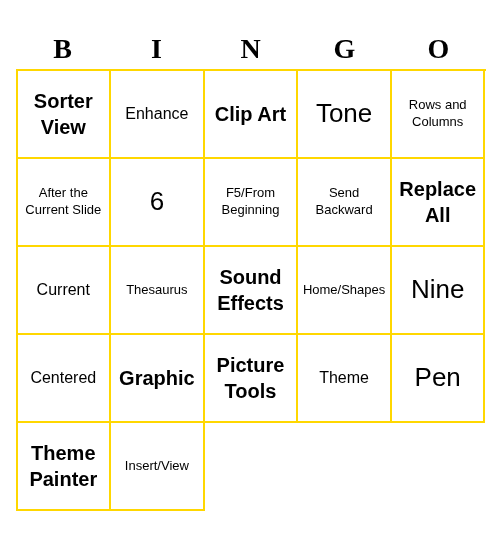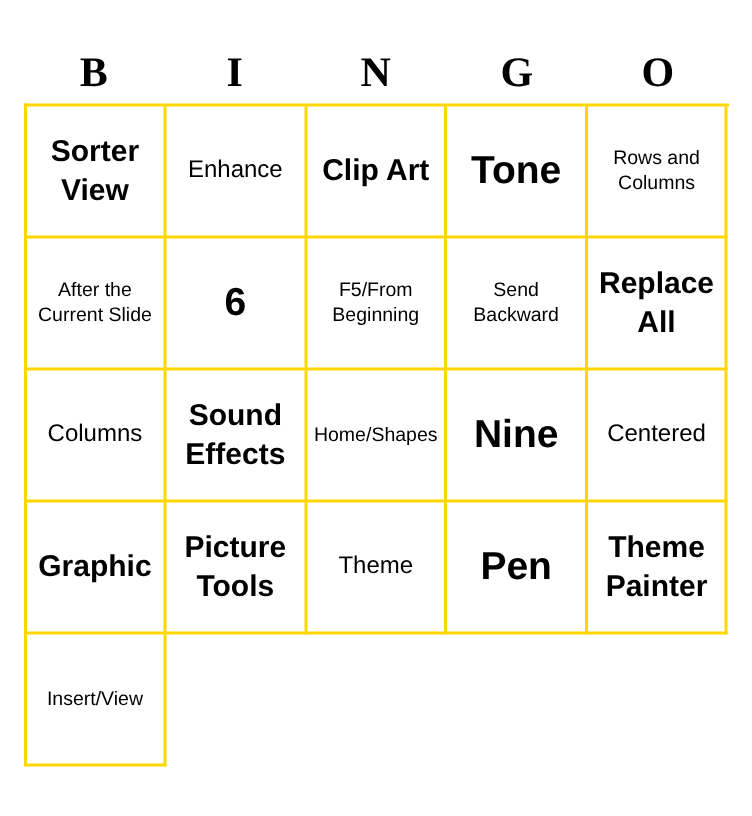--- a/index.html
+++ b/index.html
@@ -49,21 +49,21 @@
     .cell-text {
       font-size: 13px;
       line-height: 1.3;
     }
     .cell-text.large {
       font-size: 20px;
       font-weight: bold;
     }
     .cell-text.xlarge {
       font-size: 26px;
-      font-weight: bold;
+      font-weight: normal;
     }
     .cell-text.medium {
       font-size: 16px;
       font-weight: normal;
     }
   </style>
 </head>
 <body>
 
 <div class="bingo-card">
@@ -99,21 +99,24 @@
       <div class="cell">
         <span class="cell-text">F5/From Beginning</span>
       </div>
       <div class="cell">
         <span class="cell-text">Send Backward</span>
       </div>
       <div class="cell">
         <span class="cell-text large">Replace All</span>
       </div>
       <div class="cell">
-        <span class="cell-text medium">Columns</span>
+        <span class="cell-text medium">Current</span>
+      </div>
+      <div class="cell">
+        <span class="cell-text">Thesaurus</span>
       </div>
       <div class="cell">
         <span class="cell-text large">Sound Effects</span>
       </div>
       <div class="cell">
         <span class="cell-text">Home/Shapes</span>
       </div>
       <div class="cell">
         <span class="cell-text xlarge">Nine</span>
       </div>

